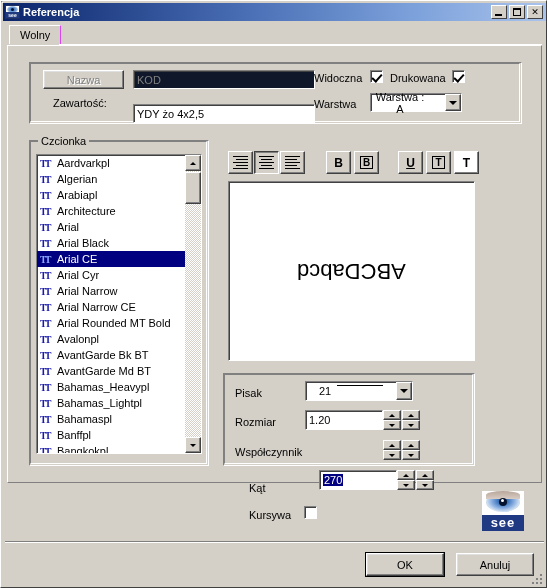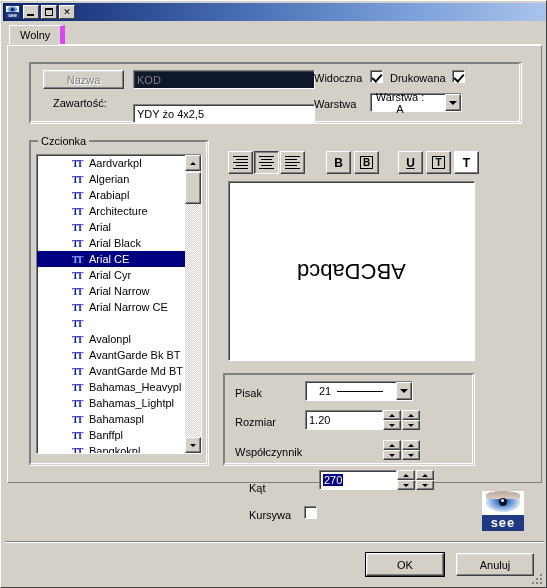--- a/index.html
+++ b/index.html
@@ -54,21 +54,21 @@
     position:relative;box-sizing:border-box;
   }
   .tbtn .g{position:absolute;left:50%;top:50%;transform:translate(-50%,-50%);font-size:9px;line-height:9px;font-family:"Liberation Sans", sans-serif;}
   .tbtn .min{position:absolute;left:3px;bottom:2px;width:7px;height:2px;background:#000;}
   .tbtn .max{position:absolute;left:3px;top:2px;width:8px;height:8px;border:1px solid #000;border-top-width:2px;box-sizing:border-box;}
   
   .tabstrip{position:absolute;left:6px;top:24px;width:535px;height:20px;}
   .tab{
     position:absolute;left:2px;top:0;height:19px;padding:0 10px;
     background:#d4d0c8;
-    border-top:1px solid #fff;border-left:1px solid #fff;border-right:5px solid #d946ef;
+    border-top:1px solid #fff;border-left:1px solid #fff;border-right:1px solid #d946ef;
     display:flex;align-items:center;font-size:11px;box-sizing:border-box;justify-content:center;
   }
   .tabline2{position:absolute;left:52px;top:19px;width:483px;height:1px;background:#fff;}
   
   .panel{
     position:absolute;
     background:#d4d0c8;
     border-top:1px solid #fff;border-left:1px solid #fff;
     border-right:1px solid #808080;border-bottom:1px solid #808080;
     box-sizing:border-box;
@@ -140,21 +140,21 @@
     position:absolute;background:#fff;overflow:hidden;
     border-top:1px solid #808080;border-left:1px solid #808080;
     border-right:1px solid #fff;border-bottom:1px solid #fff;
     box-shadow:inset 1px 1px 0 #404040;box-sizing:border-box;
   }
   .li{height:16px;display:flex;align-items:center;font-size:11px;padding-left:3px;box-sizing:border-box;}
   .li.sel{background:#000080;color:#fff;}
   .tticon{
     width:13px;height:13px;flex:none;margin-right:4px;position:relative;
     color:#1a1aa8;font-weight:bold;font-size:10px;line-height:13px;
-    font-family:"Liberation Serif", serif;letter-spacing:-2px;margin-left:32px;
+    font-family:"Liberation Serif", serif;letter-spacing:-2px;
   }
   .li.sel .tticon{color:#8fa8ff;}
   
   .sbar{
     position:absolute;width:16px;background:#fff;box-sizing:border-box;
   }
   .sbar .track{position:absolute;left:0;right:0;top:16px;bottom:16px;
     background-image:linear-gradient(45deg,#d4d0c8 25%,transparent 25%,transparent 75%,#d4d0c8 75%),
                      linear-gradient(45deg,#d4d0c8 25%,#fff 25%,#fff 75%,#d4d0c8 75%);
     background-size:2px 2px;background-position:0 0,1px 1px;}
@@ -258,20 +258,21 @@
 <body>
 
 <div class="window">
 
   <div class="titlebar">
     <div class="title-icon">
       <div class="eye"></div>
         <div class="eyepup"></div>
       <div class="seetxt">see</div>
     </div>
+    <span class="title-text">Referencja</span>
     <div class="title-buttons">
       <div class="tbtn">
           <span class="min"></span>
         </div>
       <div class="tbtn">
           <span class="max"></span>
         </div>
       <div class="tbtn">
           <span class="g">✕</span>
         </div>
@@ -358,20 +359,21 @@
           <div class="li">
             <span class="tticon">TT</span>
             <span>Arial Narrow</span>
           </div>
           <div class="li">
             <span class="tticon">TT</span>
             <span>Arial Narrow CE</span>
           </div>
           <div class="li">
             <span class="tticon">TT</span>
+            <span>Arial Rounded MT Bold</span>
           </div>
           <div class="li">
             <span class="tticon">TT</span>
             <span>Avalonpl</span>
           </div>
           <div class="li">
             <span class="tticon">TT</span>
             <span>AvantGarde Bk BT</span>
           </div>
           <div class="li">
@@ -457,21 +459,21 @@
     <div class="preview" style="left:220px;top:135px;width:247px;height:180px;">
       <span class="sample" style="transform: rotate(180deg);">ABCDabcd</span>
     </div>
 
     <div class="group" style="left:215px;top:327px;width:252px;height:93px;">
       <div class="group-in"></div>
     </div>
 
     <span class="lbl" style="left:227px;top:341px;">Pisak</span>
     <div class="combo" style="left:297px;top:335px;width:108px;height:20px;">
-      <span class="txt" style="display:flex;align-items:center;justify-content:center;gap:6px;">
+      <span class="txt" style="display:flex;align-items:flex-start;justify-content:center;gap:6px;">
         <span>21</span>
         <span style="display:inline-block;width:46px;height:1px;background:#000;"></span>
       </span>
       <span class="arrow">
           <i class="tri-d"></i>
         </span>
     </div>
 
     <span class="lbl" style="left:227px;top:370px;">Rozmiar</span>
     <div class="field" style="left:297px;top:364px;width:78px;height:20px;">

